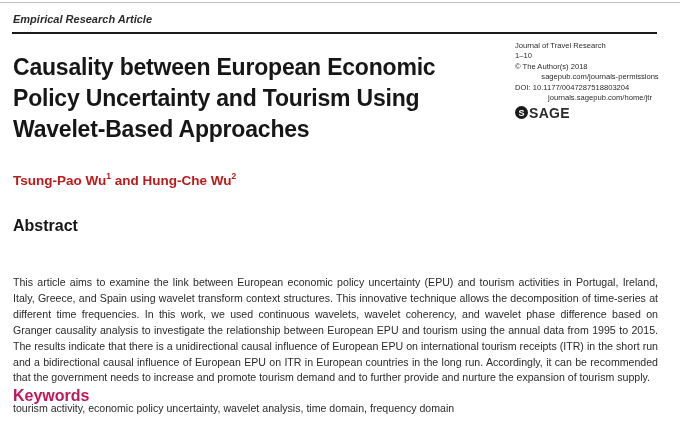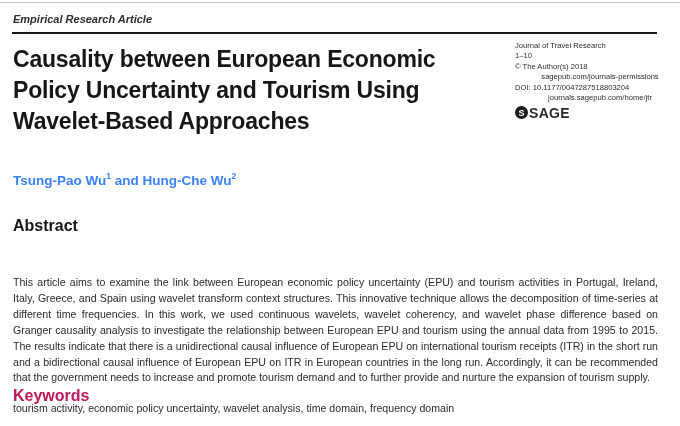--- a/index.html
+++ b/index.html
@@ -28,21 +28,21 @@
     color: #2b2b2b;
   }
   .header-rule {
     position: absolute;
     left: 12px; top: 32px;
     width: 645px; height: 2px;
     background: #1a1a1a;
   }
   .title {
     position: absolute;
-    left: 13px; top: 44px;
+    left: 13px; top: 52px;
     width: 495px;
     font-size: 23px;
     line-height: 31px;
     font-weight: bold;
     letter-spacing: -0.2px;
     color: #161616;
   }
   .journal-block {
     position: absolute;
     left: 505px; top: 41px;
@@ -75,21 +75,21 @@
     font-size: 14px;
     font-weight: bold;
     letter-spacing: 0.3px;
     color: #2b2b2b;
   }
   .authors {
     position: absolute;
     left: 13px; top: 171px;
     font-size: 13.5px;
     font-weight: bold;
-    color: #3b82f6;
+    color: #b91c1c;
   }
   .authors sup { font-size: 8.5px; }
   .abstract-heading {
     position: absolute;
     left: 13px; top: 217px;
     font-size: 16px;
     font-weight: bold;
     color: #161616;
   }
   .abstract-text {

